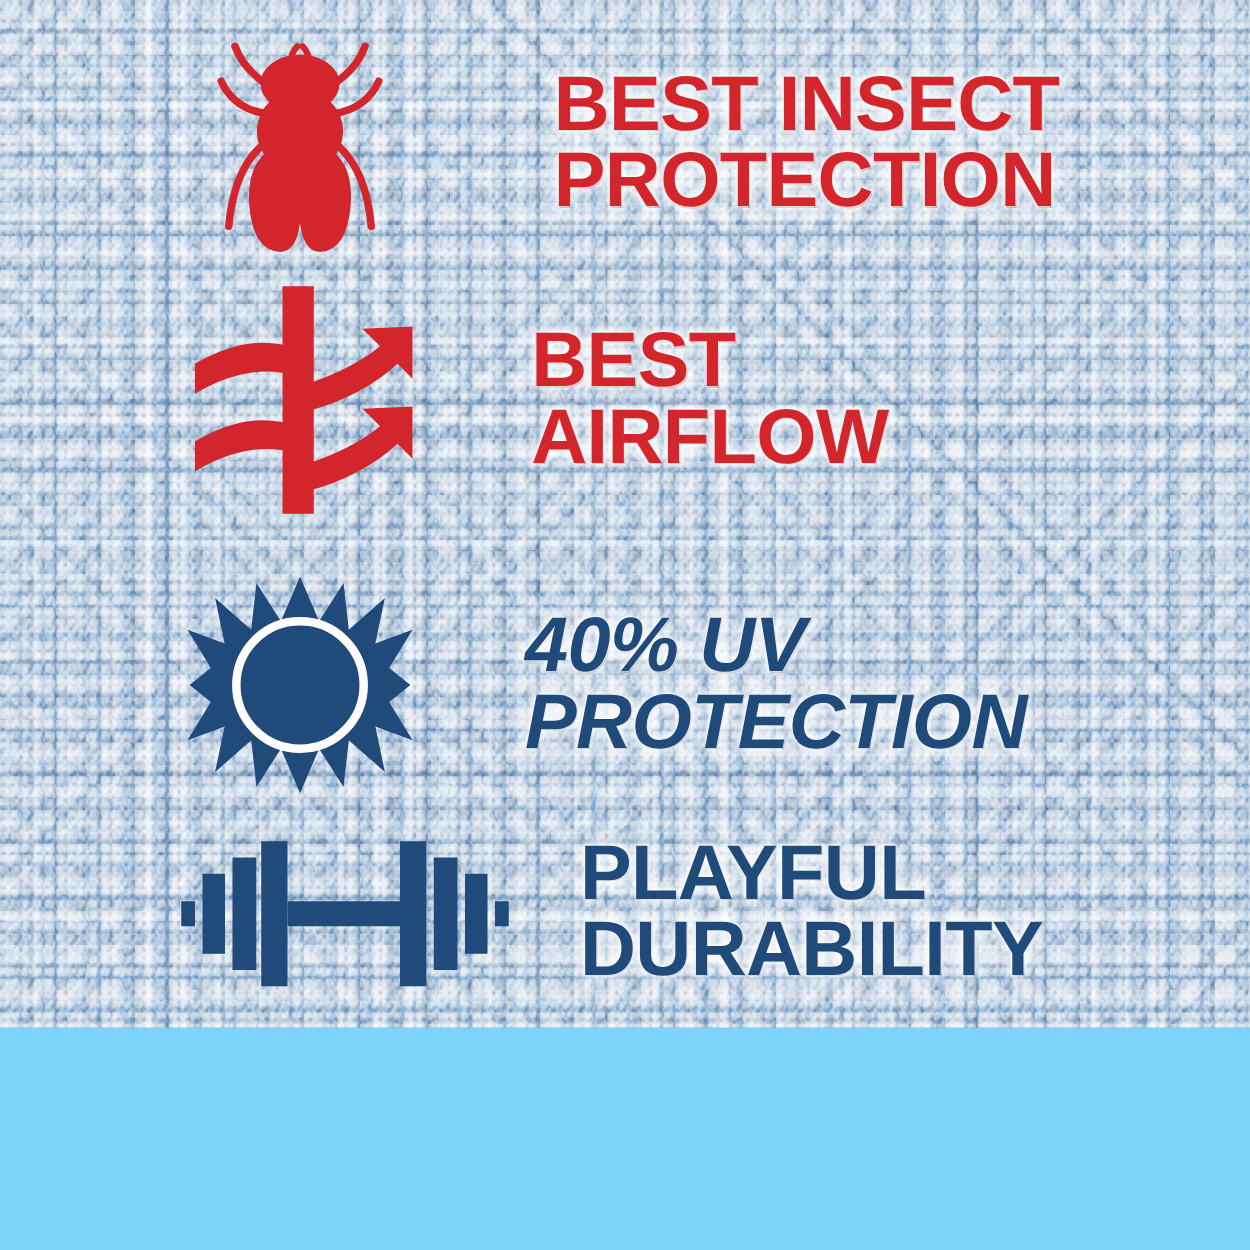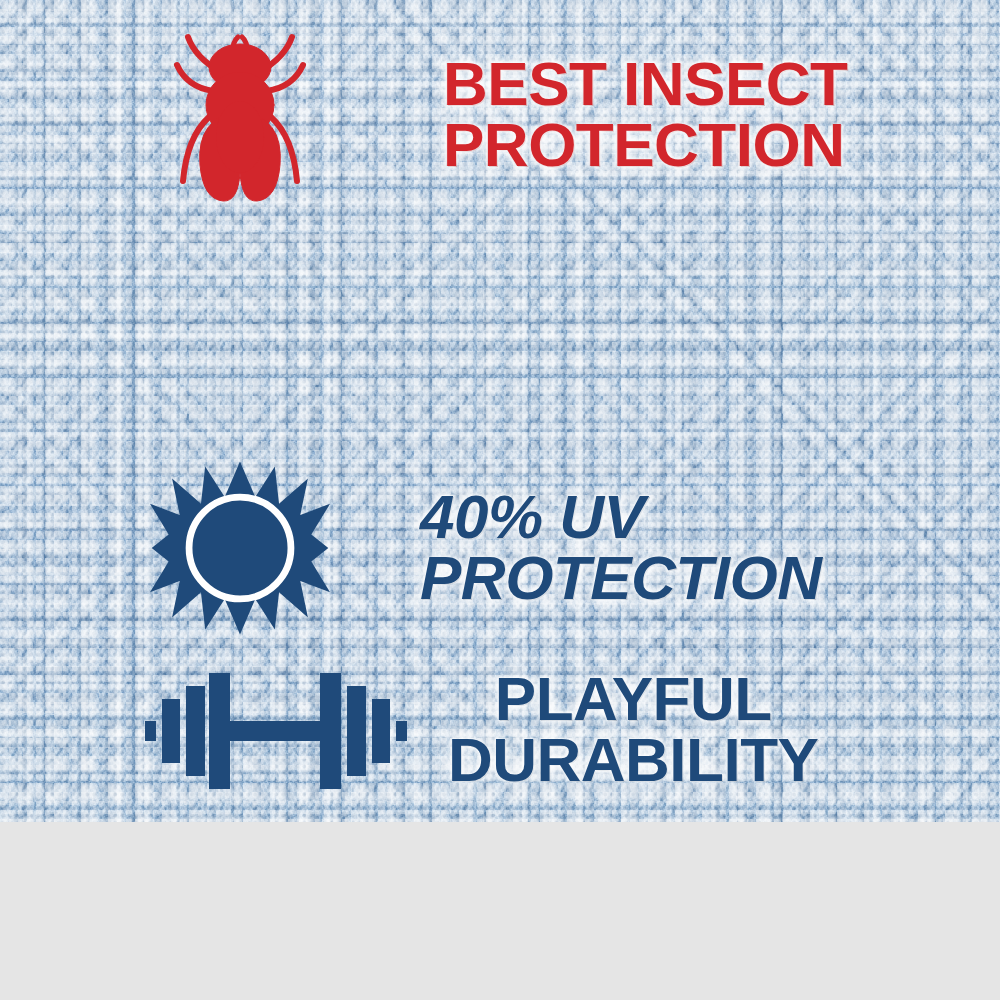--- a/index.html
+++ b/index.html
@@ -2,21 +2,21 @@
 <html><head>
 <meta charset="utf-8">
 <style>
   html,body{margin:0;padding:0;background:#fff;}
   body{font-family:"Liberation Sans",sans-serif;}
 
   #poster{
     position:relative;
     width:1000px;height:1000px;
     overflow:hidden;
-    background:#e5e5e5;
+    background:#7dd3fc;
   }
 
   
   #fabric{
     position:absolute;left:0;top:0;width:1000px;height:822px;
     background-color:#8cb0d2;
     background-image:
       radial-gradient(circle at 30% 30%, rgba(255,255,255,.55) 0 18%, rgba(255,255,255,0) 42%),
       radial-gradient(circle at 72% 65%, rgba(255,255,255,.42) 0 16%, rgba(255,255,255,0) 40%),
       radial-gradient(circle at 12% 78%, rgba(255,255,255,.38) 0 15%, rgba(255,255,255,0) 38%),
@@ -134,20 +134,44 @@
         </g>
       </svg>
     </div>
 
     <div class="text-cell" style="margin-left:113px;">
       <p class="headline red" style="font-size:62px;">BEST INSECT
 PROTECTION</p>
     </div>
   </div>
 
+  <div class="row" style="left:150px;top:220px;width:830px;height:200px;">
+
+    <div class="icon-cell" style="width:180px;height:200px;">
+      <svg width="180" height="190" viewBox="0 0 180 190" aria-hidden="true">
+        <g fill="#d2262c">
+
+          <rect x="76" y="4" width="25" height="182"></rect>
+
+          <path d="M6 66 q44 -26 82 -12 l0 22 q-38 -12 -82 14 z"></path>
+
+          <path d="M6 128 q44 -26 82 -12 l0 22 q-38 -12 -82 14 z"></path>
+
+          <path d="M96 82 q36 -12 58 -30 l-14 -14 l46 -2 l-4 44 l-14 -14 q-28 26 -72 38 z"></path>
+
+          <path d="M96 146 q36 -12 58 -30 l-14 -14 l46 -2 l-4 44 l-14 -14 q-28 26 -72 38 z"></path>
+        </g>
+      </svg>
+    </div>
+
+    <div class="text-cell" style="margin-left:95px;">
+      <p class="headline red" style="font-size:62px;">BEST
+AIRFLOW</p>
+    </div>
+  </div>
 
   <div class="row" style="left:150px;top:440px;width:830px;height:215px;">
 
     <div class="icon-cell" style="width:180px;height:215px;">
       <svg width="212" height="208" viewBox="0 0 212 208" aria-hidden="true">
         <g fill="#1f4a7a">
           <polygon points="106,2 124,44 147,8 152,52 186,22 177,65 212,52 190,88 210,104
                            190,120 212,156 177,143 186,186 152,156 147,200 124,164 106,206
                            88,164 65,200 60,156 26,186 35,143 0,156 22,120 2,104 22,88
                            0,52 35,65 26,22 60,52 65,8 88,44"></polygon>
@@ -176,20 +200,20 @@
           <rect x="95" y="66" width="90" height="20"></rect>
 
           <rect x="185" y="18" width="21" height="116"></rect>
           <rect x="212" y="31" width="19" height="90"></rect>
           <rect x="237" y="44" width="18" height="64"></rect>
           <rect x="261" y="66" width="11" height="20"></rect>
         </g>
       </svg>
     </div>
 
-    <div class="text-cell" style="margin-left:28px;text-align:center;">
+    <div class="text-cell" style="margin-left:44px;">
       <p class="headline navy" style="font-size:62px;">PLAYFUL
 DURABILITY</p>
     </div>
   </div>
 
 
 </div>
 
 </body></html>

